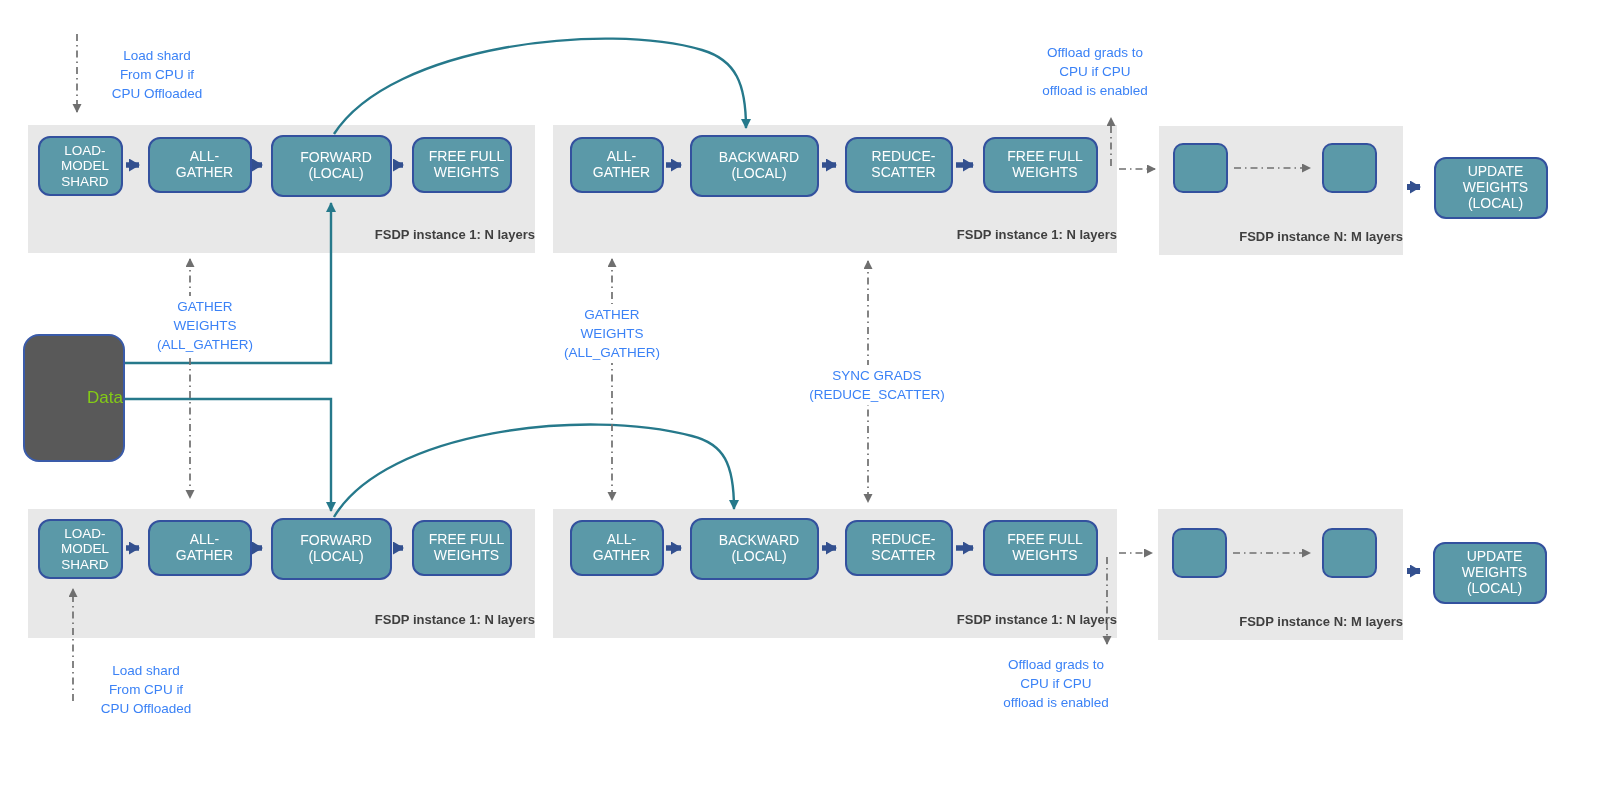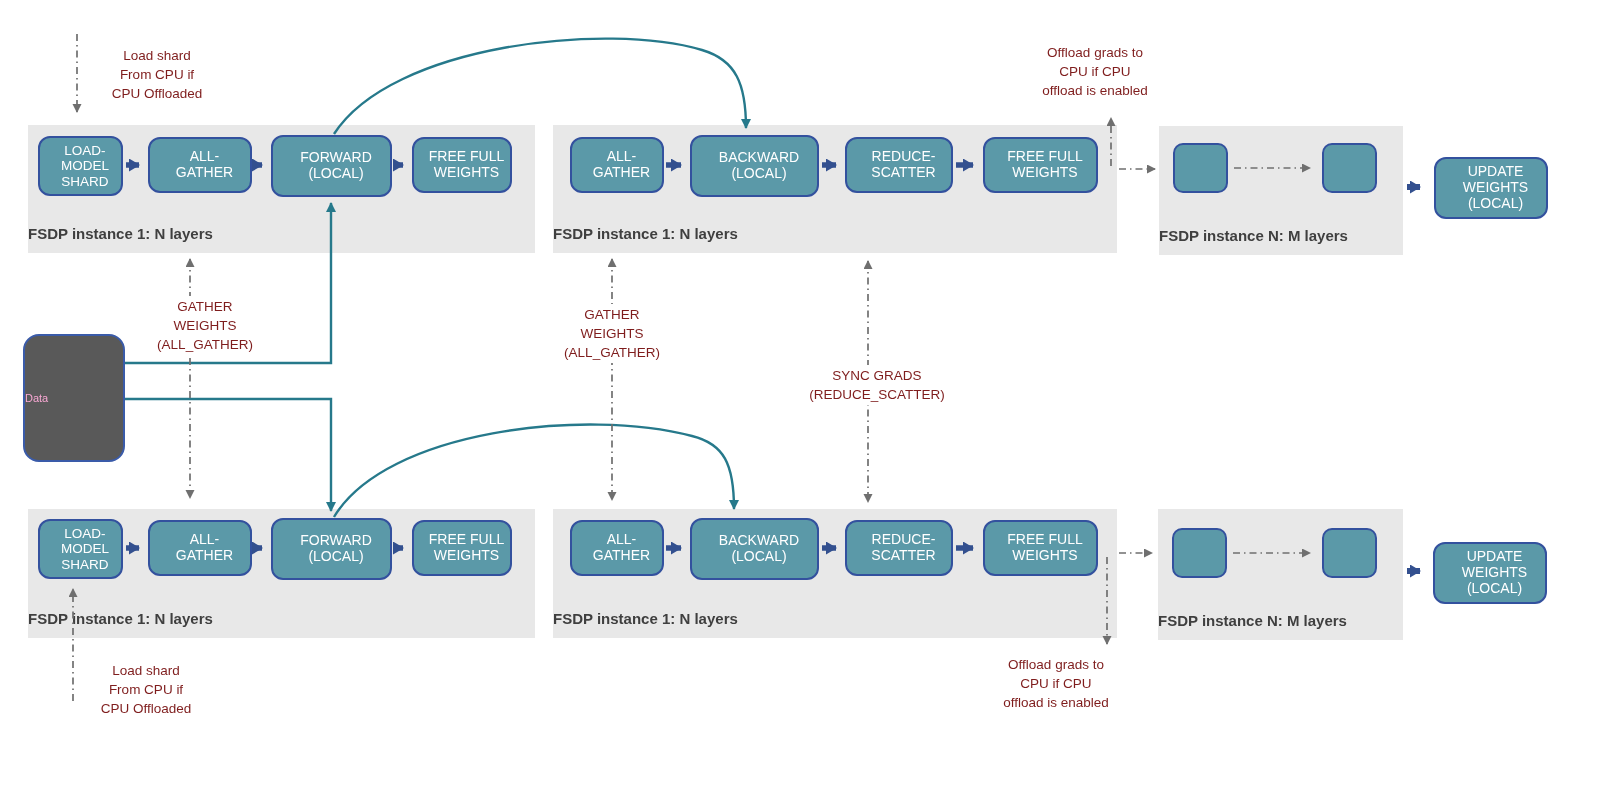--- a/index.html
+++ b/index.html
@@ -4,41 +4,41 @@
 <style>
   html,body{margin:0;padding:0;background:#fff;}
   .canvas{
     position:relative;width:1600px;height:789px;background:#ffffff;
     font-family:"Liberation Sans", sans-serif;overflow:hidden;
   }
   .panel{
     position:absolute;background:#e8e8e8;z-index:1;
   }
   .panel-label{
-    position:absolute;left:0;right:0;bottom:11px;text-align:left;
-    font-size:15px;font-weight:700;color:#3f3f3f;white-space:pre-line;
+    position:absolute;left:0;right:0;bottom:11px;text-align:right;
+    font-size:13px;font-weight:700;color:#3f3f3f;white-space:pre-line;
   }
   svg.wires{position:absolute;left:0;top:0;z-index:2;pointer-events:none;}
   .node{
     position:absolute;z-index:3;display:flex;align-items:center;justify-content:center;
     background:#5b99a8;border:2px solid #33519e;border-radius:12px;box-sizing:border-box;
     color:#ffffff;font-size:14px;line-height:1.12;text-align:center;white-space:pre-line;padding-left:9px;
   }
   .sq{
     position:absolute;z-index:3;background:#5b99a8;border:2px solid #33519e;
     border-radius:10px;box-sizing:border-box;
   }
   .data-node{
-    position:absolute;z-index:3;display:flex;align-items:center;justify-content:flex-start;
+    position:absolute;z-index:3;display:flex;align-items:center;justify-content:flex-end;
     background:#595959;border:2px solid #3a5ba9;border-radius:16px;box-sizing:border-box;
-    color:#f9a8d4;font-size:11px;
+    color:#84cc16;font-size:17px;
   }
   .ann{
     position:absolute;z-index:4;transform:translateX(-50%);
-    font-size:13.5px;line-height:19px;color:#7f1d1d;text-align:center;white-space:pre-line;
+    font-size:13.5px;line-height:19px;color:#3b82f6;text-align:center;white-space:pre-line;
   }
   .ann.bg{background:#ffffff;padding:1px 5px;}
 
   
   #p1t{left:28px;top:125px;width:507px;height:128px;}
   #p2t{left:553px;top:125px;width:564px;height:128px;}
   #p3t{left:1159px;top:126px;width:244px;height:129px;}
   #p1b{left:28px;top:509px;width:507px;height:129px;}
   #p2b{left:553px;top:509px;width:564px;height:129px;}
   #p3b{left:1158px;top:509px;width:245px;height:131px;}

